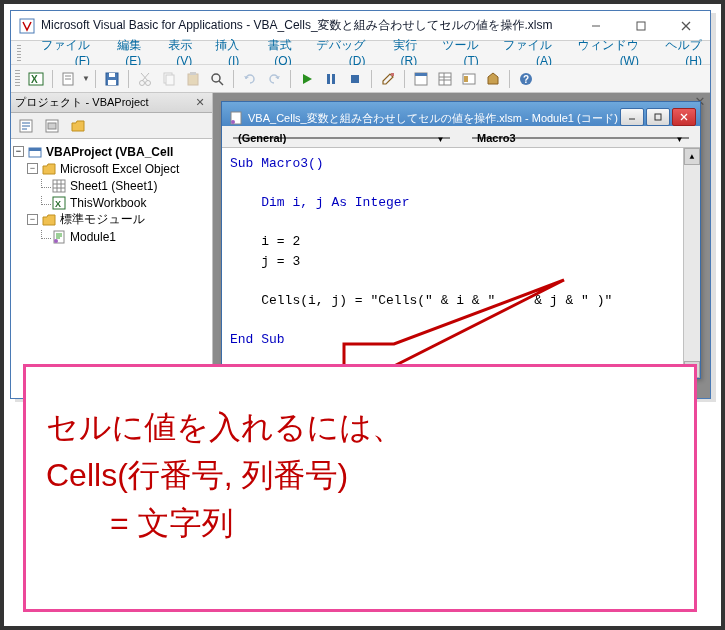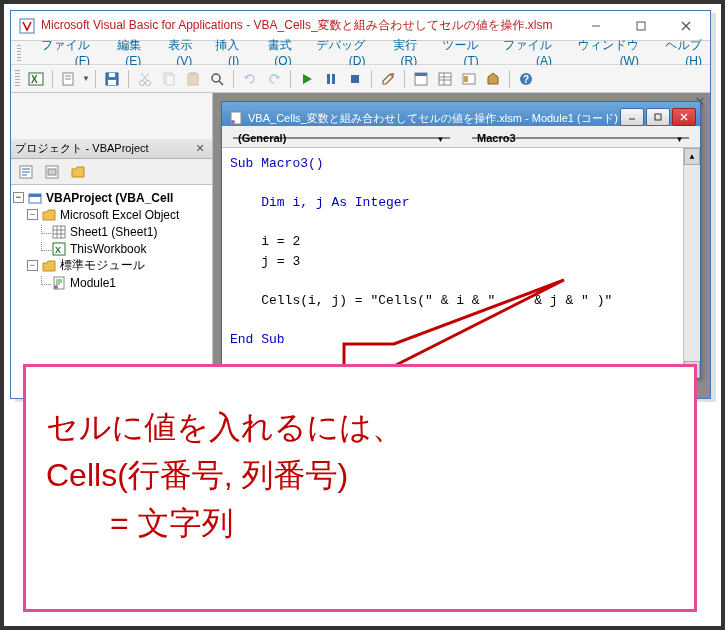--- a/index.html
+++ b/index.html
@@ -41,21 +41,21 @@
     background: #fff;
     display: flex;
     align-items: center;
     padding: 0 2px 0 8px;
     border-bottom: 1px solid #d0d0d0;
   }
   .titlebar .appicon {
     width: 16px; height: 16px; margin-right: 6px;
     display: inline-flex; align-items: center; justify-content: center;
   }
-  .titlebar .title { flex: 1; color: #b91c1c; white-space: nowrap; overflow: hidden; }
+  .titlebar .title { flex: 1; color: #0f172a; white-space: nowrap; overflow: hidden; }
   .winbtn {
     width: 45px; height: 28px;
     display: flex; align-items: center; justify-content: center;
     color: #555;
   }
 
   .menubar {
     height: 24px;
     background: #f5f5f5;
     display: flex;
@@ -114,21 +114,20 @@
     background: #f5f5f5;
   }
   .panel-title {
     height: 20px;
     background: linear-gradient(#e8e8e8, #d8d8d8);
     border-bottom: 1px solid #b0b0b0;
     display: flex;
     align-items: center;
     padding: 0 4px;
     font-size: 11px;
-    margin-top: 46px;
   }
   .panel-title .txt { flex: 1; }
   .panel-close {
     width: 16px; height: 16px;
     display: flex; align-items: center; justify-content: center;
     font-size: 11px; color: #555;
   }
   .panel-toolbar {
     height: 26px;
     background: #f0f0f0;

